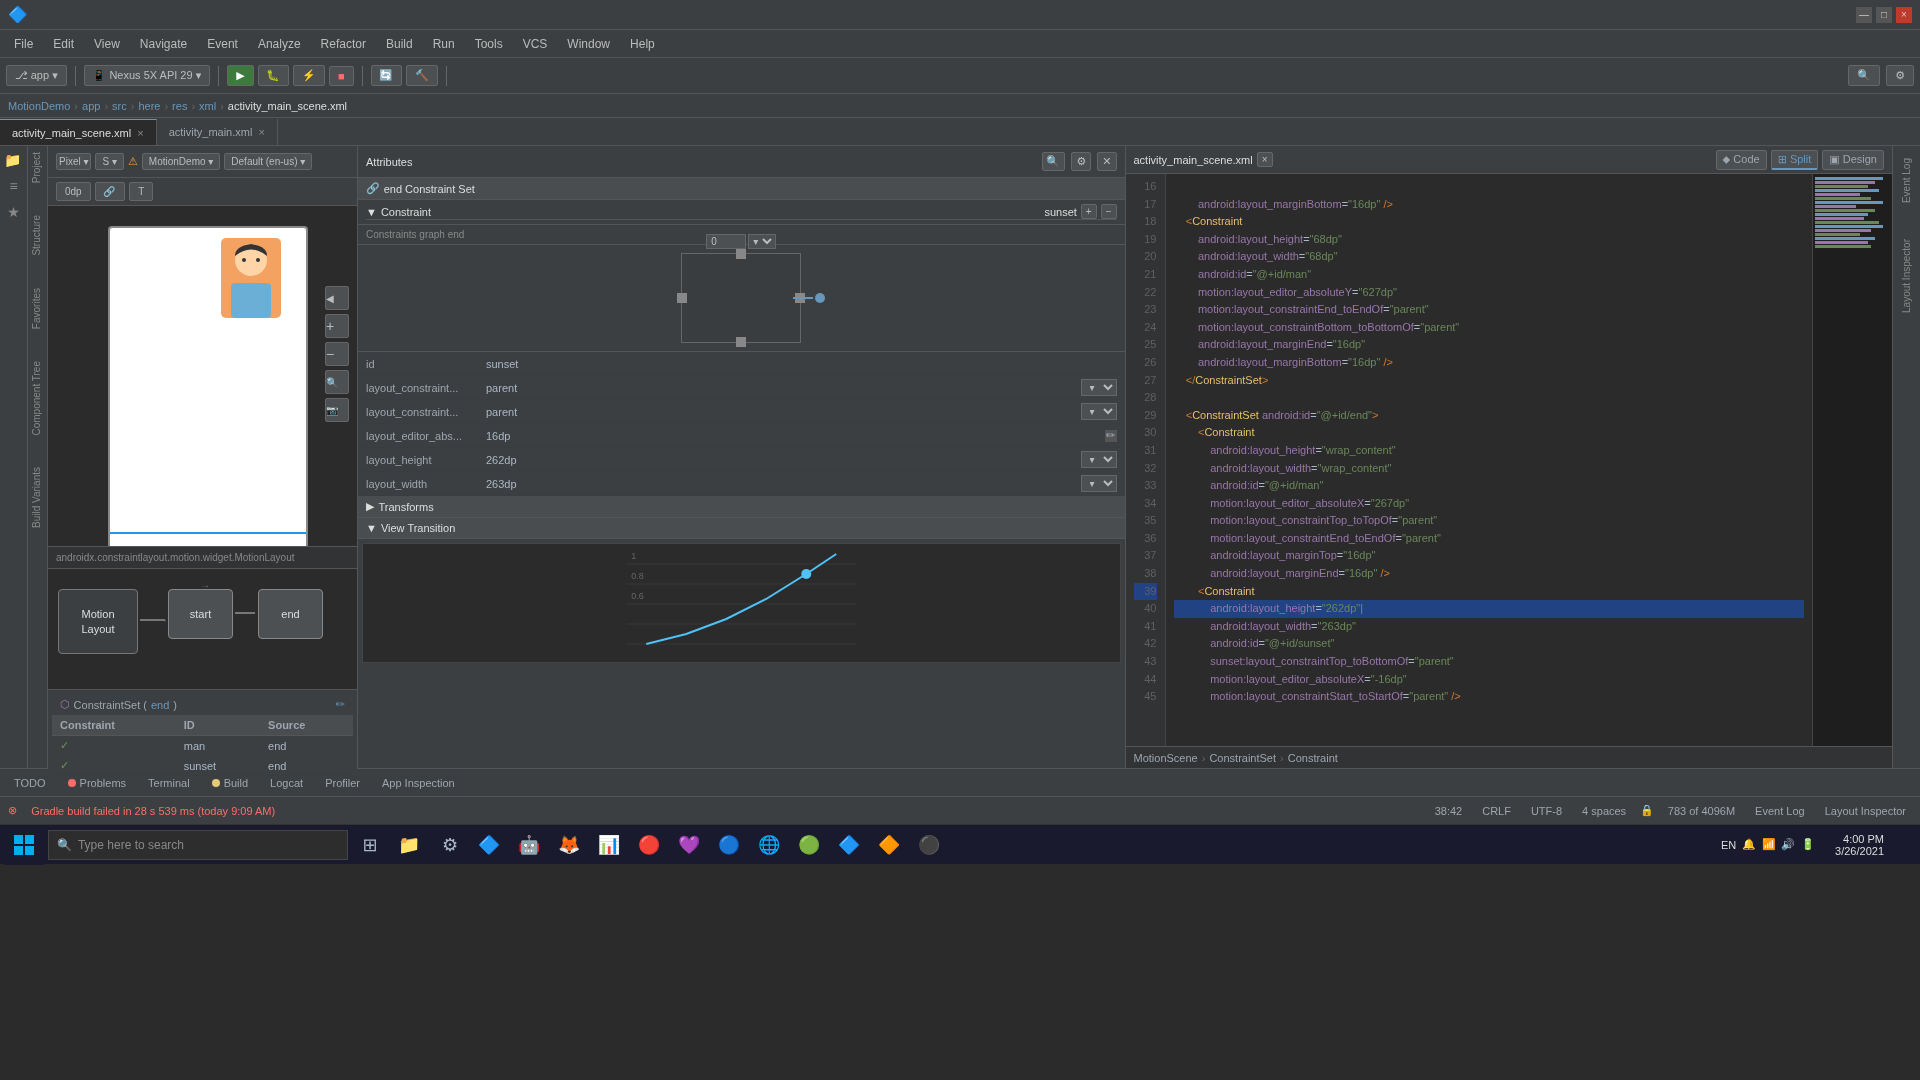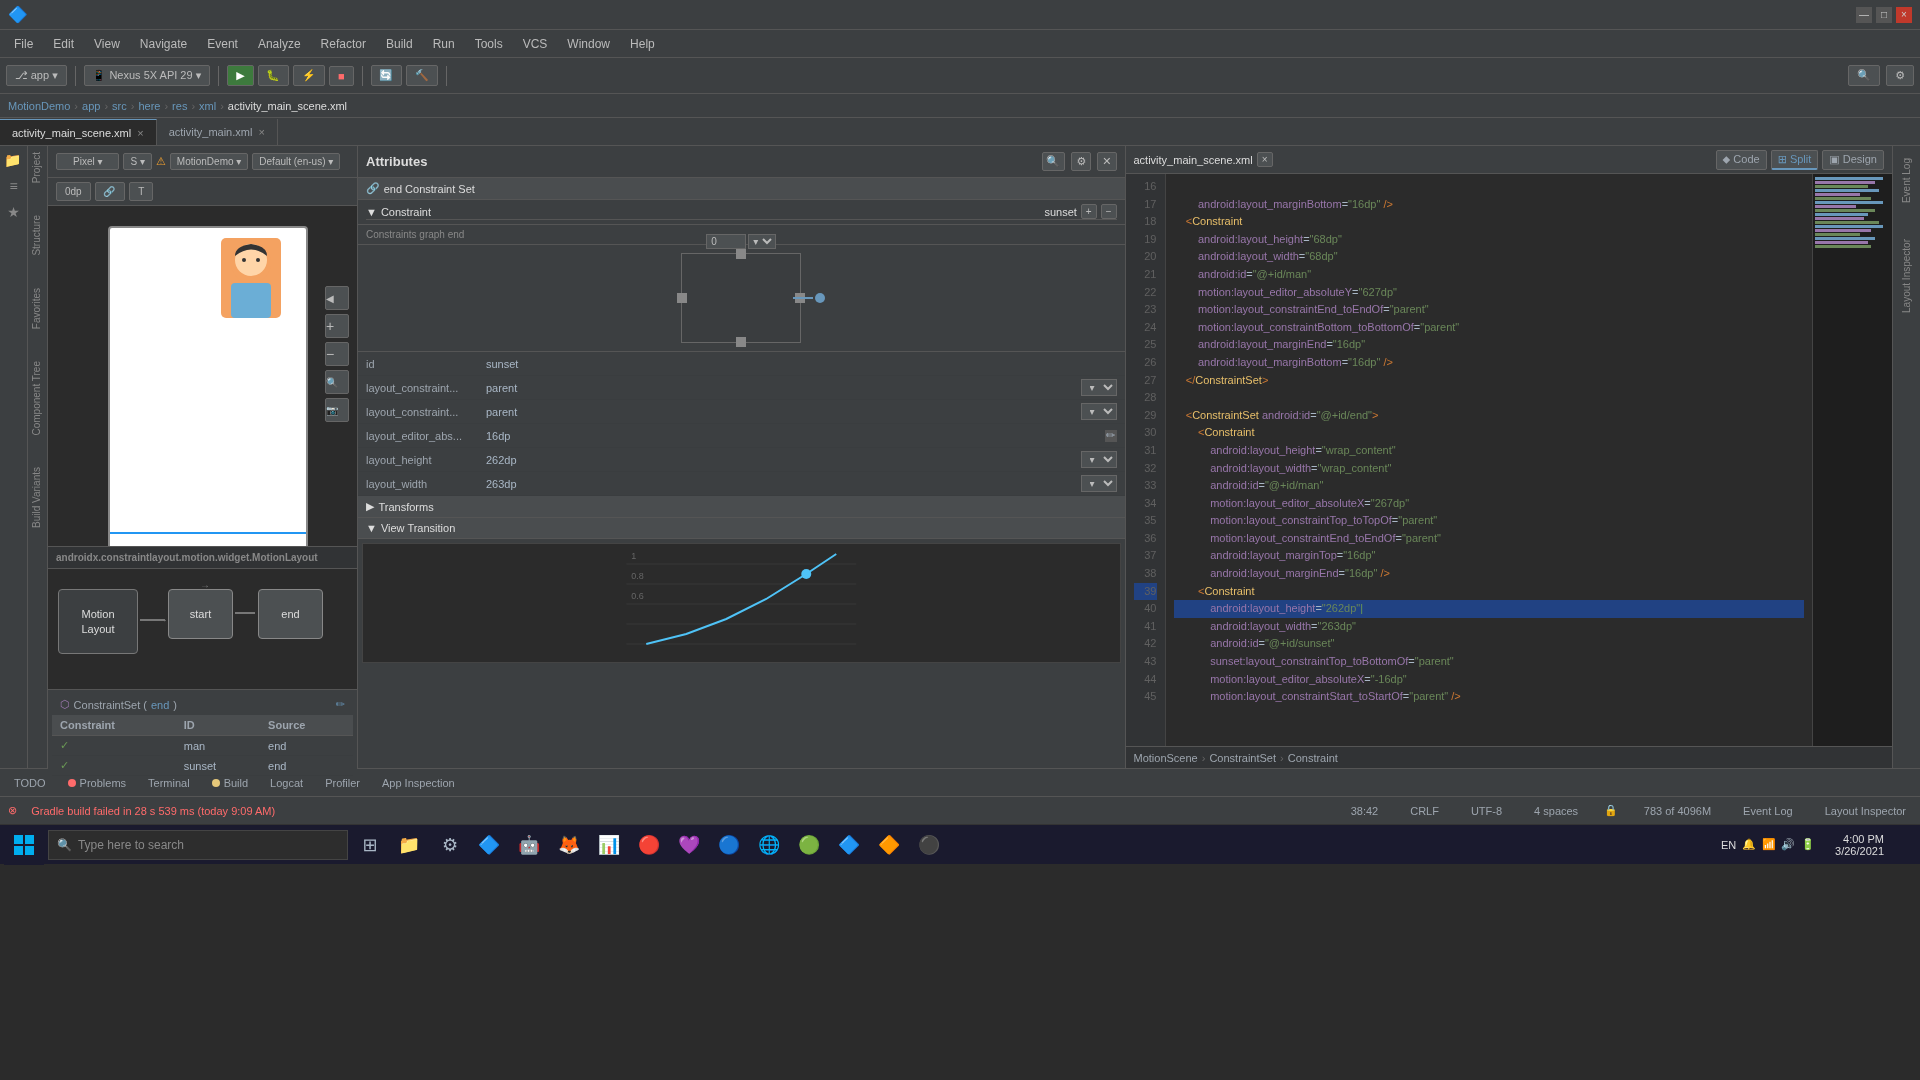--- a/index.html
+++ b/index.html
@@ -385,21 +385,21 @@
     <div class="vert-label">Project</div>
     <div class="vert-label" style="margin-top:20px;">Structure</div>
     <div class="vert-label" style="margin-top:20px;">Favorites</div>
     <div class="vert-label" style="margin-top:20px;">Component Tree</div>
     <div class="vert-label" style="margin-top:20px;">Build Variants</div>
   </div>
 
   <div id="designer" style="width:310px; display:flex; flex-direction:column; border-right:1px solid #555;">
 
     <div id="designer-toolbar" style="height:32px; background:#3c3f41; border-bottom:1px solid #555; display:flex; align-items:center; padding:0 8px; gap:4px; font-size:11px;">
-      <button class="tb-btn" style="font-size:10px; padding:2px 16px;">Pixel ▾</button>
+      <button class="tb-btn" style="font-size:10px; padding:2px 2px;">Pixel ▾</button>
       <button class="tb-btn" style="font-size:10px; padding:2px 6px;">S ▾</button>
       <span style="color:#f0a030;">⚠</span>
       <button class="tb-btn" style="font-size:10px; padding:2px 6px;">MotionDemo ▾</button>
       <button class="tb-btn" style="font-size:10px; padding:2px 6px;">Default (en-us) ▾</button>
     </div>
 
     <div style="height:28px; background:#3c3f41; border-bottom:1px solid #555; display:flex; align-items:center; padding:0 8px; gap:4px;">
       <button class="tb-btn" style="font-size:10px;">0dp</button>
       <button class="tb-btn" style="font-size:10px;">🔗</button>
       <button class="tb-btn" style="font-size:10px;">T</button>
@@ -432,21 +432,21 @@
 
       <div style="position:absolute; right:8px; top:80px; display:flex; flex-direction:column; gap:4px;">
         <button class="tb-btn" style="font-size:10px; width:24px; height:24px; padding:0;">◀</button>
         <button class="tb-btn" style="font-size:14px; width:24px; height:24px; padding:0;">+</button>
         <button class="tb-btn" style="font-size:14px; width:24px; height:24px; padding:0;">−</button>
         <button class="tb-btn" style="font-size:10px; width:24px; height:24px; padding:0;">🔍</button>
         <button class="tb-btn" style="font-size:10px; width:24px; height:24px; padding:0;">📷</button>
       </div>
     </div>
 
-    <div style="height:22px; background:#313335; border-top:1px solid #555; padding:0 8px; display:flex; align-items:center; font-size:10px; color:#888;font-weight:bold;">
+    <div style="height:22px; background:#313335; border-top:1px solid #555; padding:0 8px; display:flex; align-items:center; font-size:10px; color:#888;">
       <span>androidx.constraintlayout.motion.widget.MotionLayout</span>
     </div>
 
     <div style="height:200px; background:#3c3f41; border-top:1px solid #555;">
 
       <div style="position:relative; height:120px; background:#2b2b2b;">
 
         <div style="position:absolute; left:10px; top:20px; width:80px; height:65px; background:#3c3f41; border:1px solid #777; border-radius:4px; display:flex; align-items:center; justify-content:center; font-size:11px; color:#ddd; text-align:center; line-height:1.3;">
           Motion<br>Layout
         </div>
@@ -492,21 +492,21 @@
             </tr>
           </tbody>
         </table>
       </div>
     </div>
   </div>
 
   <div id="attributes" style="width:260px; border-right:1px solid #555; display:flex; flex-direction:column; background:#3c3f41;">
 
     <div id="attr-toolbar" style="height:32px; background:#3c3f41; border-bottom:1px solid #555; display:flex; align-items:center; padding:0 8px; gap:6px;">
-      <span style="font-size:13px; color:#ddd; font-weight:bold;">Attributes</span>
+      <span style="font-size:11px; color:#ddd; font-weight:normal;">Attributes</span>
       <button class="tb-btn" style="font-size:11px; padding:2px 4px; margin-left:auto;">🔍</button>
       <button class="tb-btn" style="font-size:11px; padding:2px 4px;">⚙</button>
       <button class="tb-btn" style="font-size:11px; padding:2px 4px;">✕</button>
     </div>
 
     <div style="background:#4a4d4f; padding:4px 8px; display:flex; align-items:center; gap:4px; font-size:11px; color:#ddd; border-bottom:1px solid #555;">
       <span style="color:#9876aa;">🔗</span>
       <span>end Constraint Set</span>
     </div>
 
@@ -755,21 +755,21 @@
     Build
   </div>
   <div class="btab">Logcat</div>
   <div class="btab">Profiler</div>
   <div class="btab">App Inspection</div>
 </div>
 
 <div id="statusbar">
   <span style="color:#ff6b6b;">⊗</span>
   <span class="status-item status-error">Gradle build failed in 28 s 539 ms (today 9:09 AM)</span>
-  <span style="margin-left:auto; display:flex; gap:20px; align-items:center;">
+  <span style="margin-left:auto; display:flex; gap:8px; align-items:center;">
     <span class="status-item">38:42</span>
     <span class="status-item">CRLF</span>
     <span class="status-item">UTF-8</span>
     <span class="status-item">4 spaces</span>
     <span style="color:#888;">🔒</span>
     <span class="status-item">783 of 4096M</span>
     <span class="status-item">Event Log</span>
     <span class="status-item">Layout Inspector</span>
   </span>
 </div>

